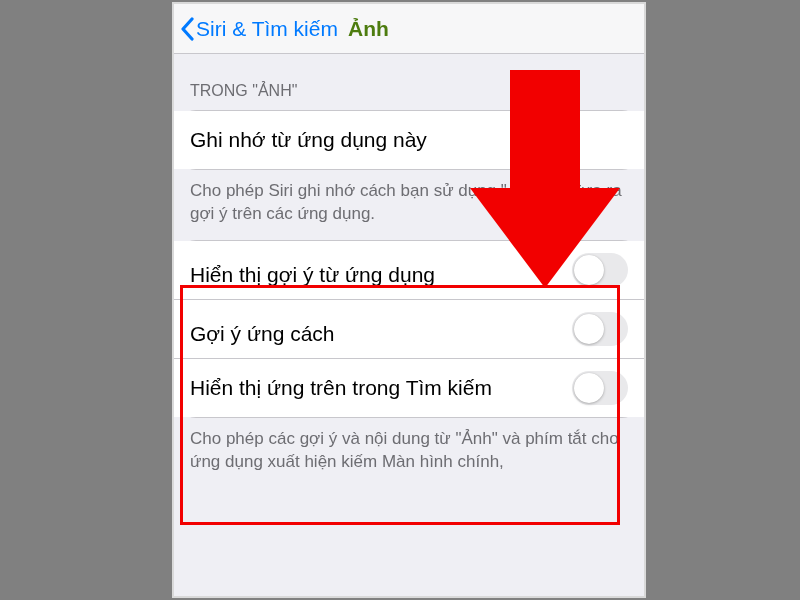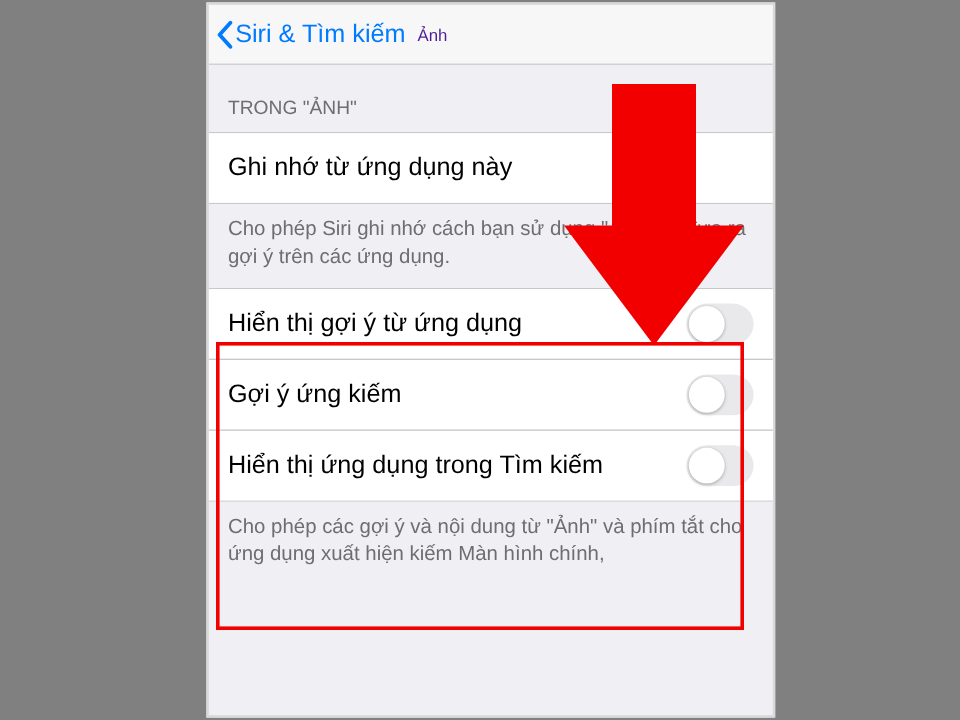--- a/index.html
+++ b/index.html
@@ -33,23 +33,23 @@
   }
   .back {
     display: flex;
     align-items: center;
     color: #007aff;
     font-size: 21px;
     gap: 2px;
   }
   .back svg { display:block; }
   .nav-title {
-    font-size: 14px;
-    font-weight: 400;
-    color: #4c1d95;
+    font-size: 21px;
+    font-weight: 700;
+    color: #4d7c0f;
     margin-left: 10px;
   }
   
   .group-header {
     font-size: 16px;
     color: #6d6d72;
     text-transform: uppercase;
     padding: 28px 16px 10px 16px;
   }
   .footer-text {
@@ -70,23 +70,24 @@
     border-top: 1px solid #c8c7cc;
     border-bottom: 1px solid #c8c7cc;
   }
   .row + .row { border-top: none; }
   .row + .row { margin-top: -1px; }
   .group .row:not(:first-child) { border-top: 1px solid #c8c7cc; }
   .group {
     border-top: 1px solid #c8c7cc;
     border-bottom: 1px solid #c8c7cc;
     background:#fff;
+    border-radius:22px;
   }
   .group .row { border:none; }
-  .group .row:not(:last-child){ border-bottom:1px solid #c8c7cc;}
+  .group .row:not(:last-child){ border-bottom:1px solid #c8c7cc;align-items:flex-end;}
   
   .toggle {
     width: 56px;
     height: 34px;
     background: #e9e9eb;
     border-radius: 17px;
     position: relative;
     flex: 0 0 auto;
   }
   .toggle .knob {
@@ -137,27 +138,27 @@
   <div class="footer-text">Cho phép Siri ghi nhớ cách bạn sử dụng "Ảnh" để đưa ra gợi ý trên các ứng dụng.</div>
 
   <div class="group">
     <div class="row">
       <span>Hiển thị gợi ý từ ứng dụng</span>
       <div class="toggle">
           <div class="knob"></div>
         </div>
     </div>
     <div class="row">
-      <span>Gợi ý ứng kiếm</span>
+      <span>Gợi ý ứng cách</span>
       <div class="toggle">
           <div class="knob"></div>
         </div>
     </div>
     <div class="row">
-      <span>Hiển thị ứng dụng trong Tìm kiếm</span>
+      <span>Hiển thị ứng trên trong Tìm kiếm</span>
       <div class="toggle">
           <div class="knob"></div>
         </div>
     </div>
   </div>
   <div class="footer-text">Cho phép các gợi ý và nội dung từ "Ảnh" và phím tắt cho ứng dụng xuất hiện kiếm Màn hình chính,</div>
 
 </div>
 
 <div class="highlight" style="left:180px; top:285px; width:440px; height:240px;"></div>

